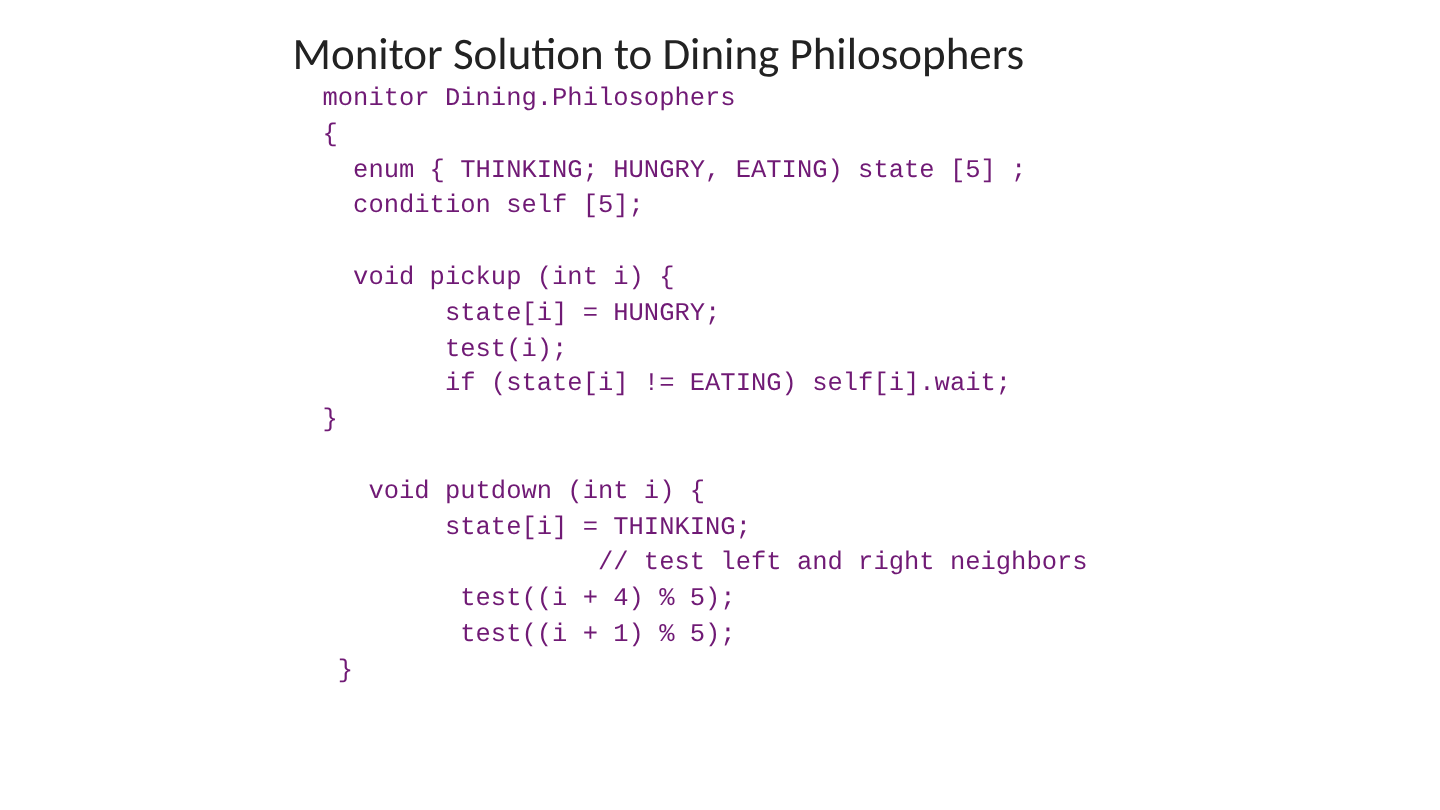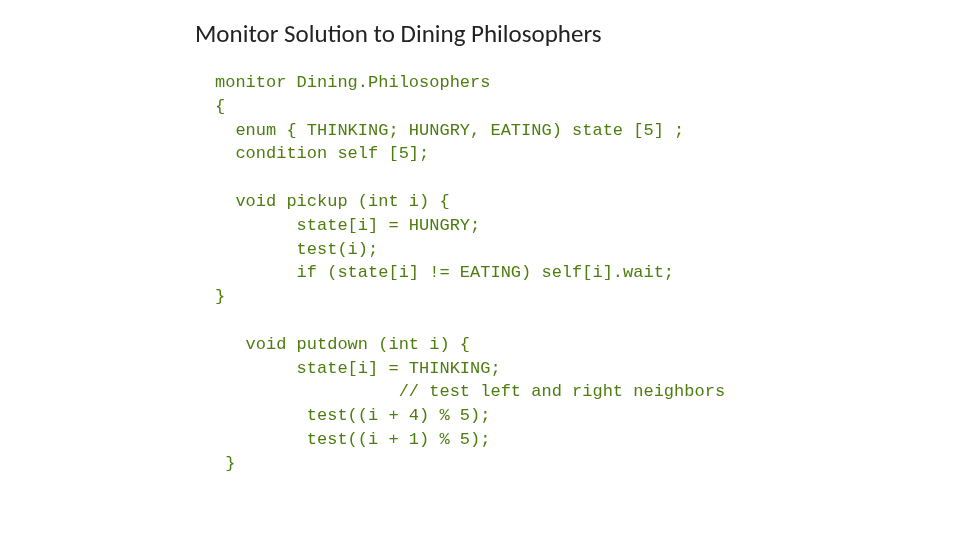--- a/index.html
+++ b/index.html
@@ -12,33 +12,32 @@
     color: #000000;
   }
   .slide {
     position: relative;
     width: 960px;
     height: 540px;
     box-sizing: border-box;
     padding-top: 18px;
   }
   .title {
-    font-size: 25px;
+    font-size: 30px;
     font-weight: 400;
     margin-left: 195px;
-    margin-bottom: 22px;
     color: #222;
   }
   .code {
     font-family: "Courier New", Courier, monospace;
     font-size: 17px;
     line-height: 1.4;
     white-space: pre;
     margin-left: 215px;
-    color: #4d7c0f;
+    color: #701a75;
   }
 </style>
 </head>
 <body>
 
 <div class="slide">
   <div class="title">Monitor Solution to Dining Philosophers</div>
   <div class="code"><span>monitor Dining.Philosophers</span>
 <span>{</span>
 <span>  enum { THINKING; HUNGRY, EATING) state [5] ;</span>

